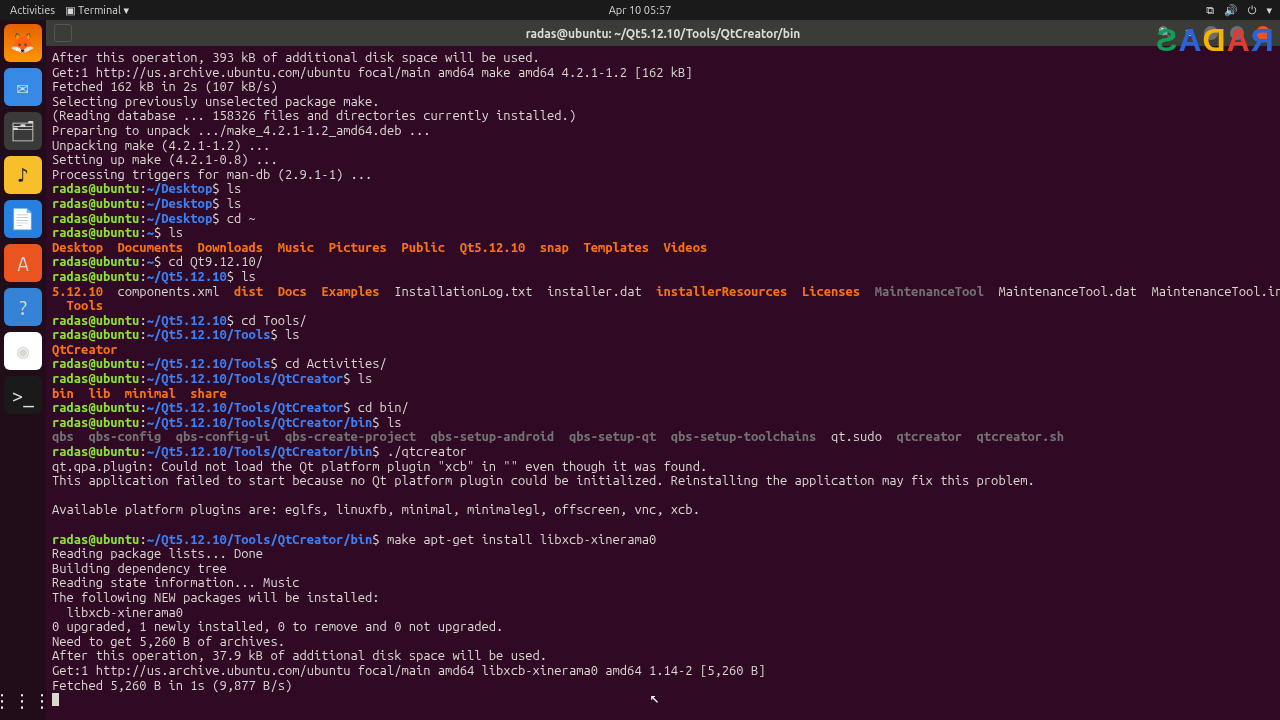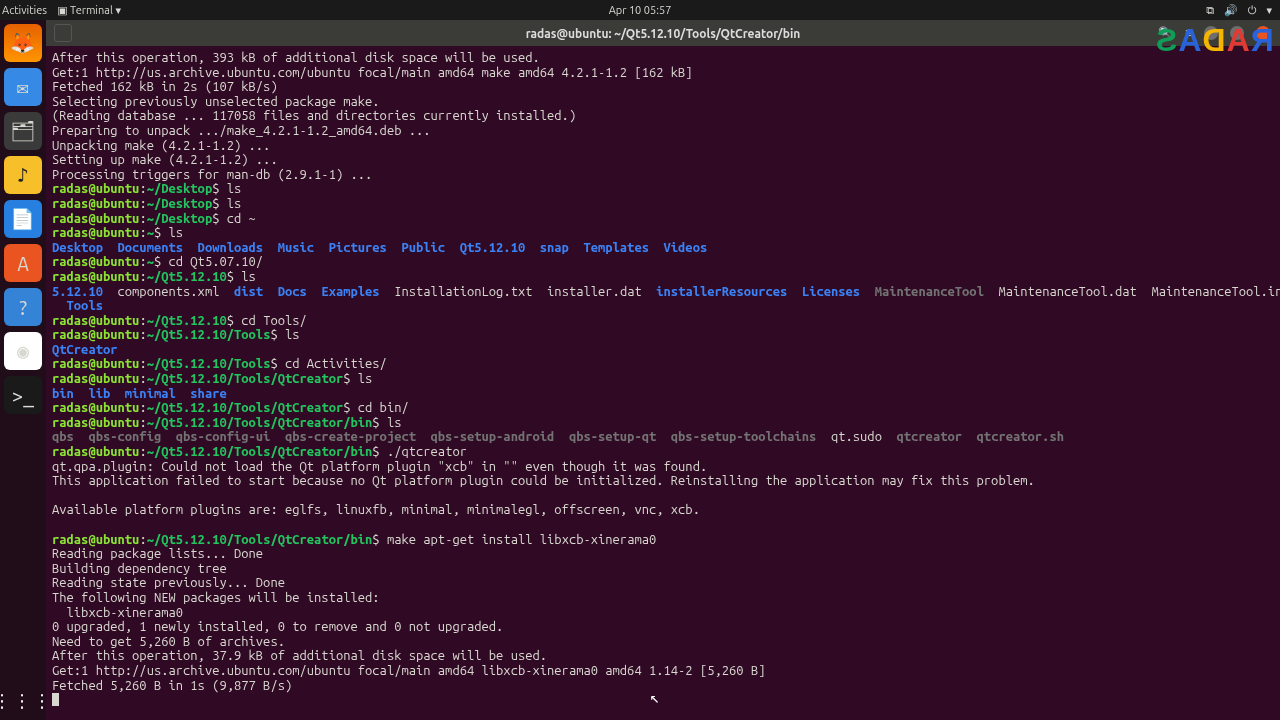--- a/index.html
+++ b/index.html
@@ -16,21 +16,21 @@
   .topbar {
     height: 20px;
     background: #1a1a1a;
     color: #d8d8d4;
     display: flex;
     align-items: center;
     font-family: "Ubuntu", sans-serif;
     font-size: 11px;
     position: relative;
   }
-  .topbar-left { display:flex; align-items:center; gap:10px; padding-left:2px; }
+  .topbar-left { display:flex; align-items:center; gap:10px; padding-left:10px; }
   .topbar-center { position:absolute; left:50%; transform:translateX(-50%); }
   .topbar-right { margin-left:auto; display:flex; align-items:center; gap:10px; padding-right:8px; }
   .dock {
     position:absolute;
     left:0; top:20px; bottom:0;
     width:46px;
     background: rgba(30,15,25,0.85);
     display:flex;
     flex-direction:column;
     align-items:center;
@@ -77,22 +77,22 @@
   .terminal {
     position:absolute;
     left:46px; right:0; top:46px; bottom:0;
     background:#300a24;
     padding:4px 6px 4px 6px;
     white-space:pre;
     line-height:14.6px;
     overflow:hidden;
   }
   .u { color:#8ae234; font-weight:bold; }  
-  .p { color:#22c55e; font-weight:bold; }  
-  .d { color:#3b82f6; font-weight:bold; }  
+  .p { color:#3b82f6; font-weight:bold; }  
+  .d { color:#f97316; font-weight:bold; }  
   .g { color:#737373; font-weight:bold; }  
   .w { color:#d8d8d0; }
   .cursor {
     display:inline-block; width:7px; height:13px;
     background:#d8d8d0; vertical-align:text-bottom;
   }
   .logo {
     position:absolute;
     top:22px; right:6px;
     font-family: Arial, sans-serif;
@@ -159,31 +159,31 @@
 </div>
 
 <div class="logo">
   <span>R</span><span>A</span><span>D</span><span>A</span><span>S</span>
 </div>
 
 <div class="terminal"><span class="w">After this operation, 393 kB of additional disk space will be used.</span>
 <span class="w">Get:1 http://us.archive.ubuntu.com/ubuntu focal/main amd64 make amd64 4.2.1-1.2 [162 kB]</span>
 <span class="w">Fetched 162 kB in 2s (107 kB/s)</span>
 <span class="w">Selecting previously unselected package make.</span>
-<span class="w">(Reading database ... 117058 files and directories currently installed.)</span>
+<span class="w">(Reading database ... 158326 files and directories currently installed.)</span>
 <span class="w">Preparing to unpack .../make_4.2.1-1.2_amd64.deb ...</span>
 <span class="w">Unpacking make (4.2.1-1.2) ...</span>
-<span class="w">Setting up make (4.2.1-1.2) ...</span>
+<span class="w">Setting up make (4.2.1-0.8) ...</span>
 <span class="w">Processing triggers for man-db (2.9.1-1) ...</span>
 <span class="u">radas@ubuntu</span><span class="w">:</span><span class="p">~/Desktop</span><span class="w">$ </span><span class="w">ls</span>
 <span class="u">radas@ubuntu</span><span class="w">:</span><span class="p">~/Desktop</span><span class="w">$ </span><span class="w">ls</span>
 <span class="u">radas@ubuntu</span><span class="w">:</span><span class="p">~/Desktop</span><span class="w">$ </span><span class="w">cd ~</span>
 <span class="u">radas@ubuntu</span><span class="w">:</span><span class="p">~</span><span class="w">$ </span><span class="w">ls</span>
 <span class="d">Desktop  Documents  Downloads  Music  Pictures  Public  Qt5.12.10  snap  Templates  Videos</span>
-<span class="u">radas@ubuntu</span><span class="w">:</span><span class="p">~</span><span class="w">$ </span><span class="w">cd Qt5.07.10/</span>
+<span class="u">radas@ubuntu</span><span class="w">:</span><span class="p">~</span><span class="w">$ </span><span class="w">cd Qt9.12.10/</span>
 <span class="u">radas@ubuntu</span><span class="w">:</span><span class="p">~/Qt5.12.10</span><span class="w">$ </span><span class="w">ls</span>
 <span class="d">5.12.10</span><span class="w">  </span><span class="w">components.xml</span><span class="w">  </span><span class="d">dist</span><span class="w">  </span><span class="d">Docs</span><span class="w">  </span><span class="d">Examples</span><span class="w">  </span><span class="w">InstallationLog.txt</span><span class="w">  </span><span class="w">installer.dat</span><span class="w">  </span><span class="d">installerResources</span><span class="w">  </span><span class="d">Licenses</span><span class="w">  </span><span class="g">MaintenanceTool</span><span class="w">  </span><span class="w">MaintenanceTool.dat</span><span class="w">  </span><span class="w">MaintenanceTool.ini</span>
 <span class="w">  </span><span class="d">Tools</span>
 <span class="u">radas@ubuntu</span><span class="w">:</span><span class="p">~/Qt5.12.10</span><span class="w">$ </span><span class="w">cd Tools/</span>
 <span class="u">radas@ubuntu</span><span class="w">:</span><span class="p">~/Qt5.12.10/Tools</span><span class="w">$ </span><span class="w">ls</span>
 <span class="d">QtCreator</span>
 <span class="u">radas@ubuntu</span><span class="w">:</span><span class="p">~/Qt5.12.10/Tools</span><span class="w">$ </span><span class="w">cd Activities/</span>
 <span class="u">radas@ubuntu</span><span class="w">:</span><span class="p">~/Qt5.12.10/Tools/QtCreator</span><span class="w">$ </span><span class="w">ls</span>
 <span class="d">bin  lib  minimal  share</span>
 <span class="u">radas@ubuntu</span><span class="w">:</span><span class="p">~/Qt5.12.10/Tools/QtCreator</span><span class="w">$ </span><span class="w">cd bin/</span>
@@ -191,21 +191,21 @@
 <span class="g">qbs  qbs-config  qbs-config-ui  qbs-create-project  qbs-setup-android  qbs-setup-qt  qbs-setup-toolchains</span><span class="w">  </span><span class="w">qt.sudo</span><span class="w">  </span><span class="g">qtcreator</span><span class="w">  </span><span class="g">qtcreator.sh</span>
 <span class="u">radas@ubuntu</span><span class="w">:</span><span class="p">~/Qt5.12.10/Tools/QtCreator/bin</span><span class="w">$ </span><span class="w">./qtcreator</span>
 <span class="w">qt.qpa.plugin: Could not load the Qt platform plugin "xcb" in "" even though it was found.</span>
 <span class="w">This application failed to start because no Qt platform plugin could be initialized. Reinstalling the application may fix this problem.</span>
 
 <span class="w">Available platform plugins are: eglfs, linuxfb, minimal, minimalegl, offscreen, vnc, xcb.</span>
 
 <span class="u">radas@ubuntu</span><span class="w">:</span><span class="p">~/Qt5.12.10/Tools/QtCreator/bin</span><span class="w">$ </span><span class="w">make apt-get install libxcb-xinerama0</span>
 <span class="w">Reading package lists... Done</span>
 <span class="w">Building dependency tree</span>
-<span class="w">Reading state previously... Done</span>
+<span class="w">Reading state information... Music</span>
 <span class="w">The following NEW packages will be installed:</span>
 <span class="w">  libxcb-xinerama0</span>
 <span class="w">0 upgraded, 1 newly installed, 0 to remove and 0 not upgraded.</span>
 <span class="w">Need to get 5,260 B of archives.</span>
 <span class="w">After this operation, 37.9 kB of additional disk space will be used.</span>
 <span class="w">Get:1 http://us.archive.ubuntu.com/ubuntu focal/main amd64 libxcb-xinerama0 amd64 1.14-2 [5,260 B]</span>
 <span class="w">Fetched 5,260 B in 1s (9,877 B/s)</span>
 <span class="cursor"></span></div>
 
 <div class="mouse">↖</div>

